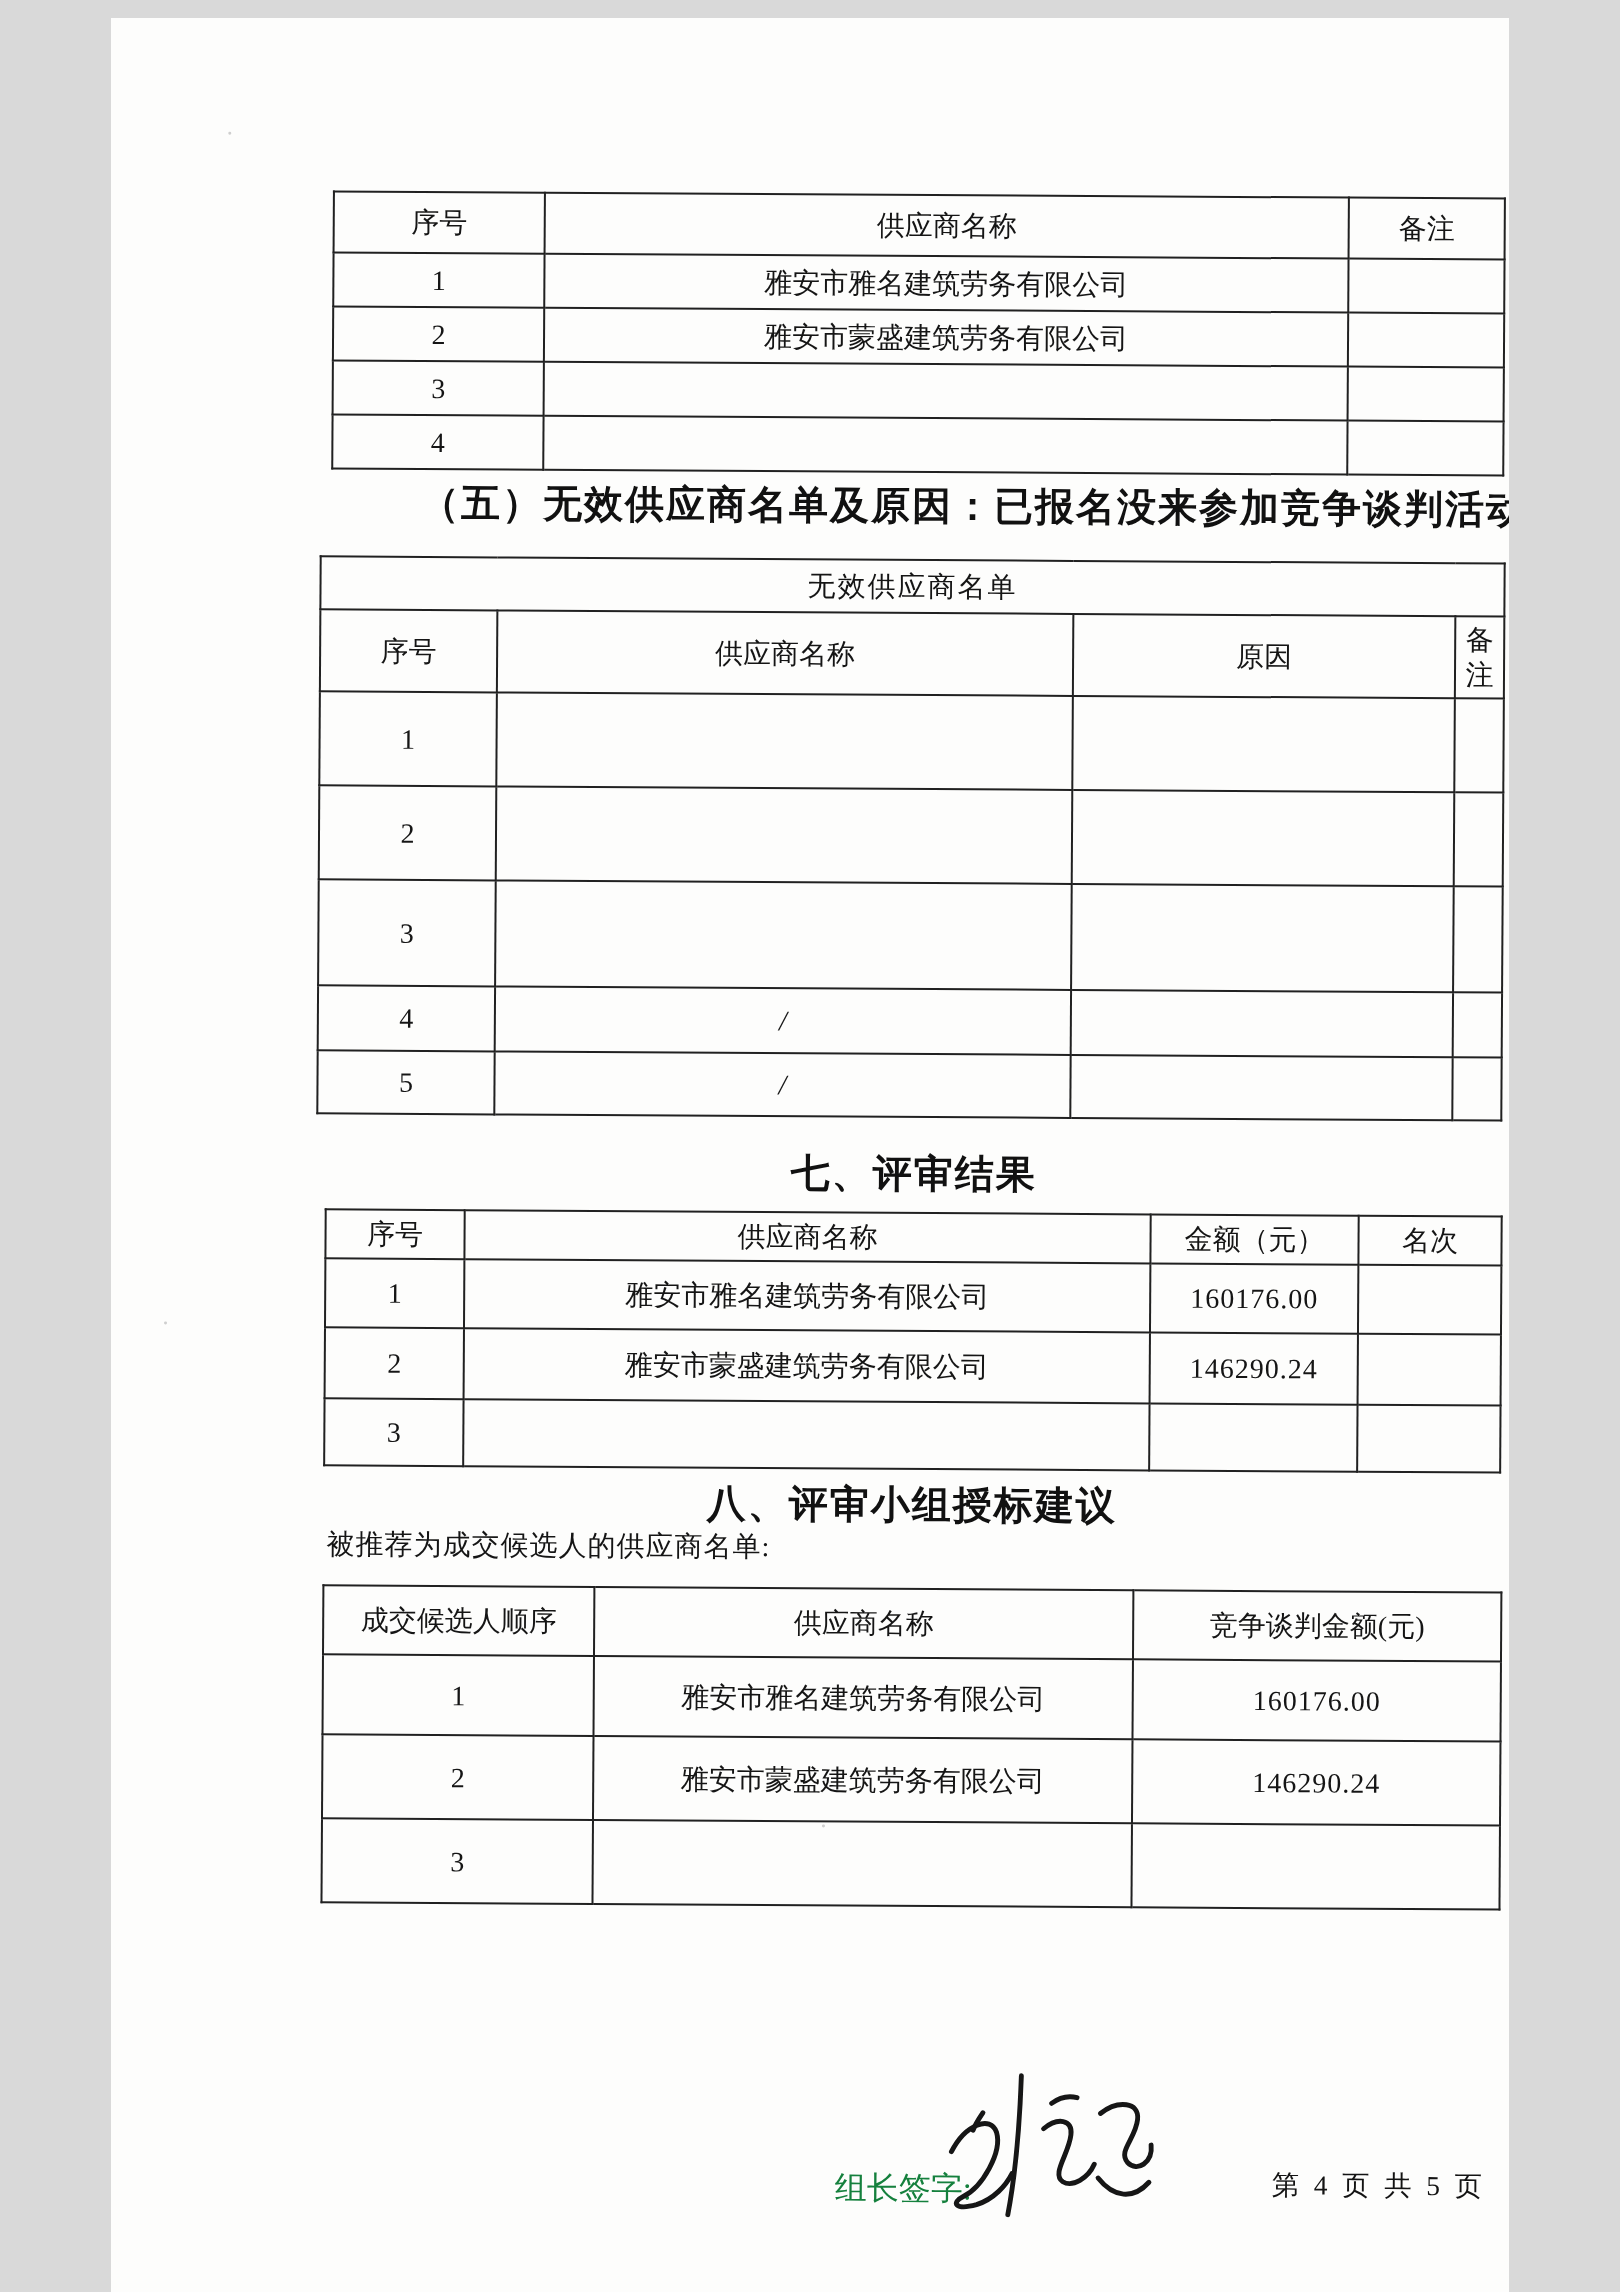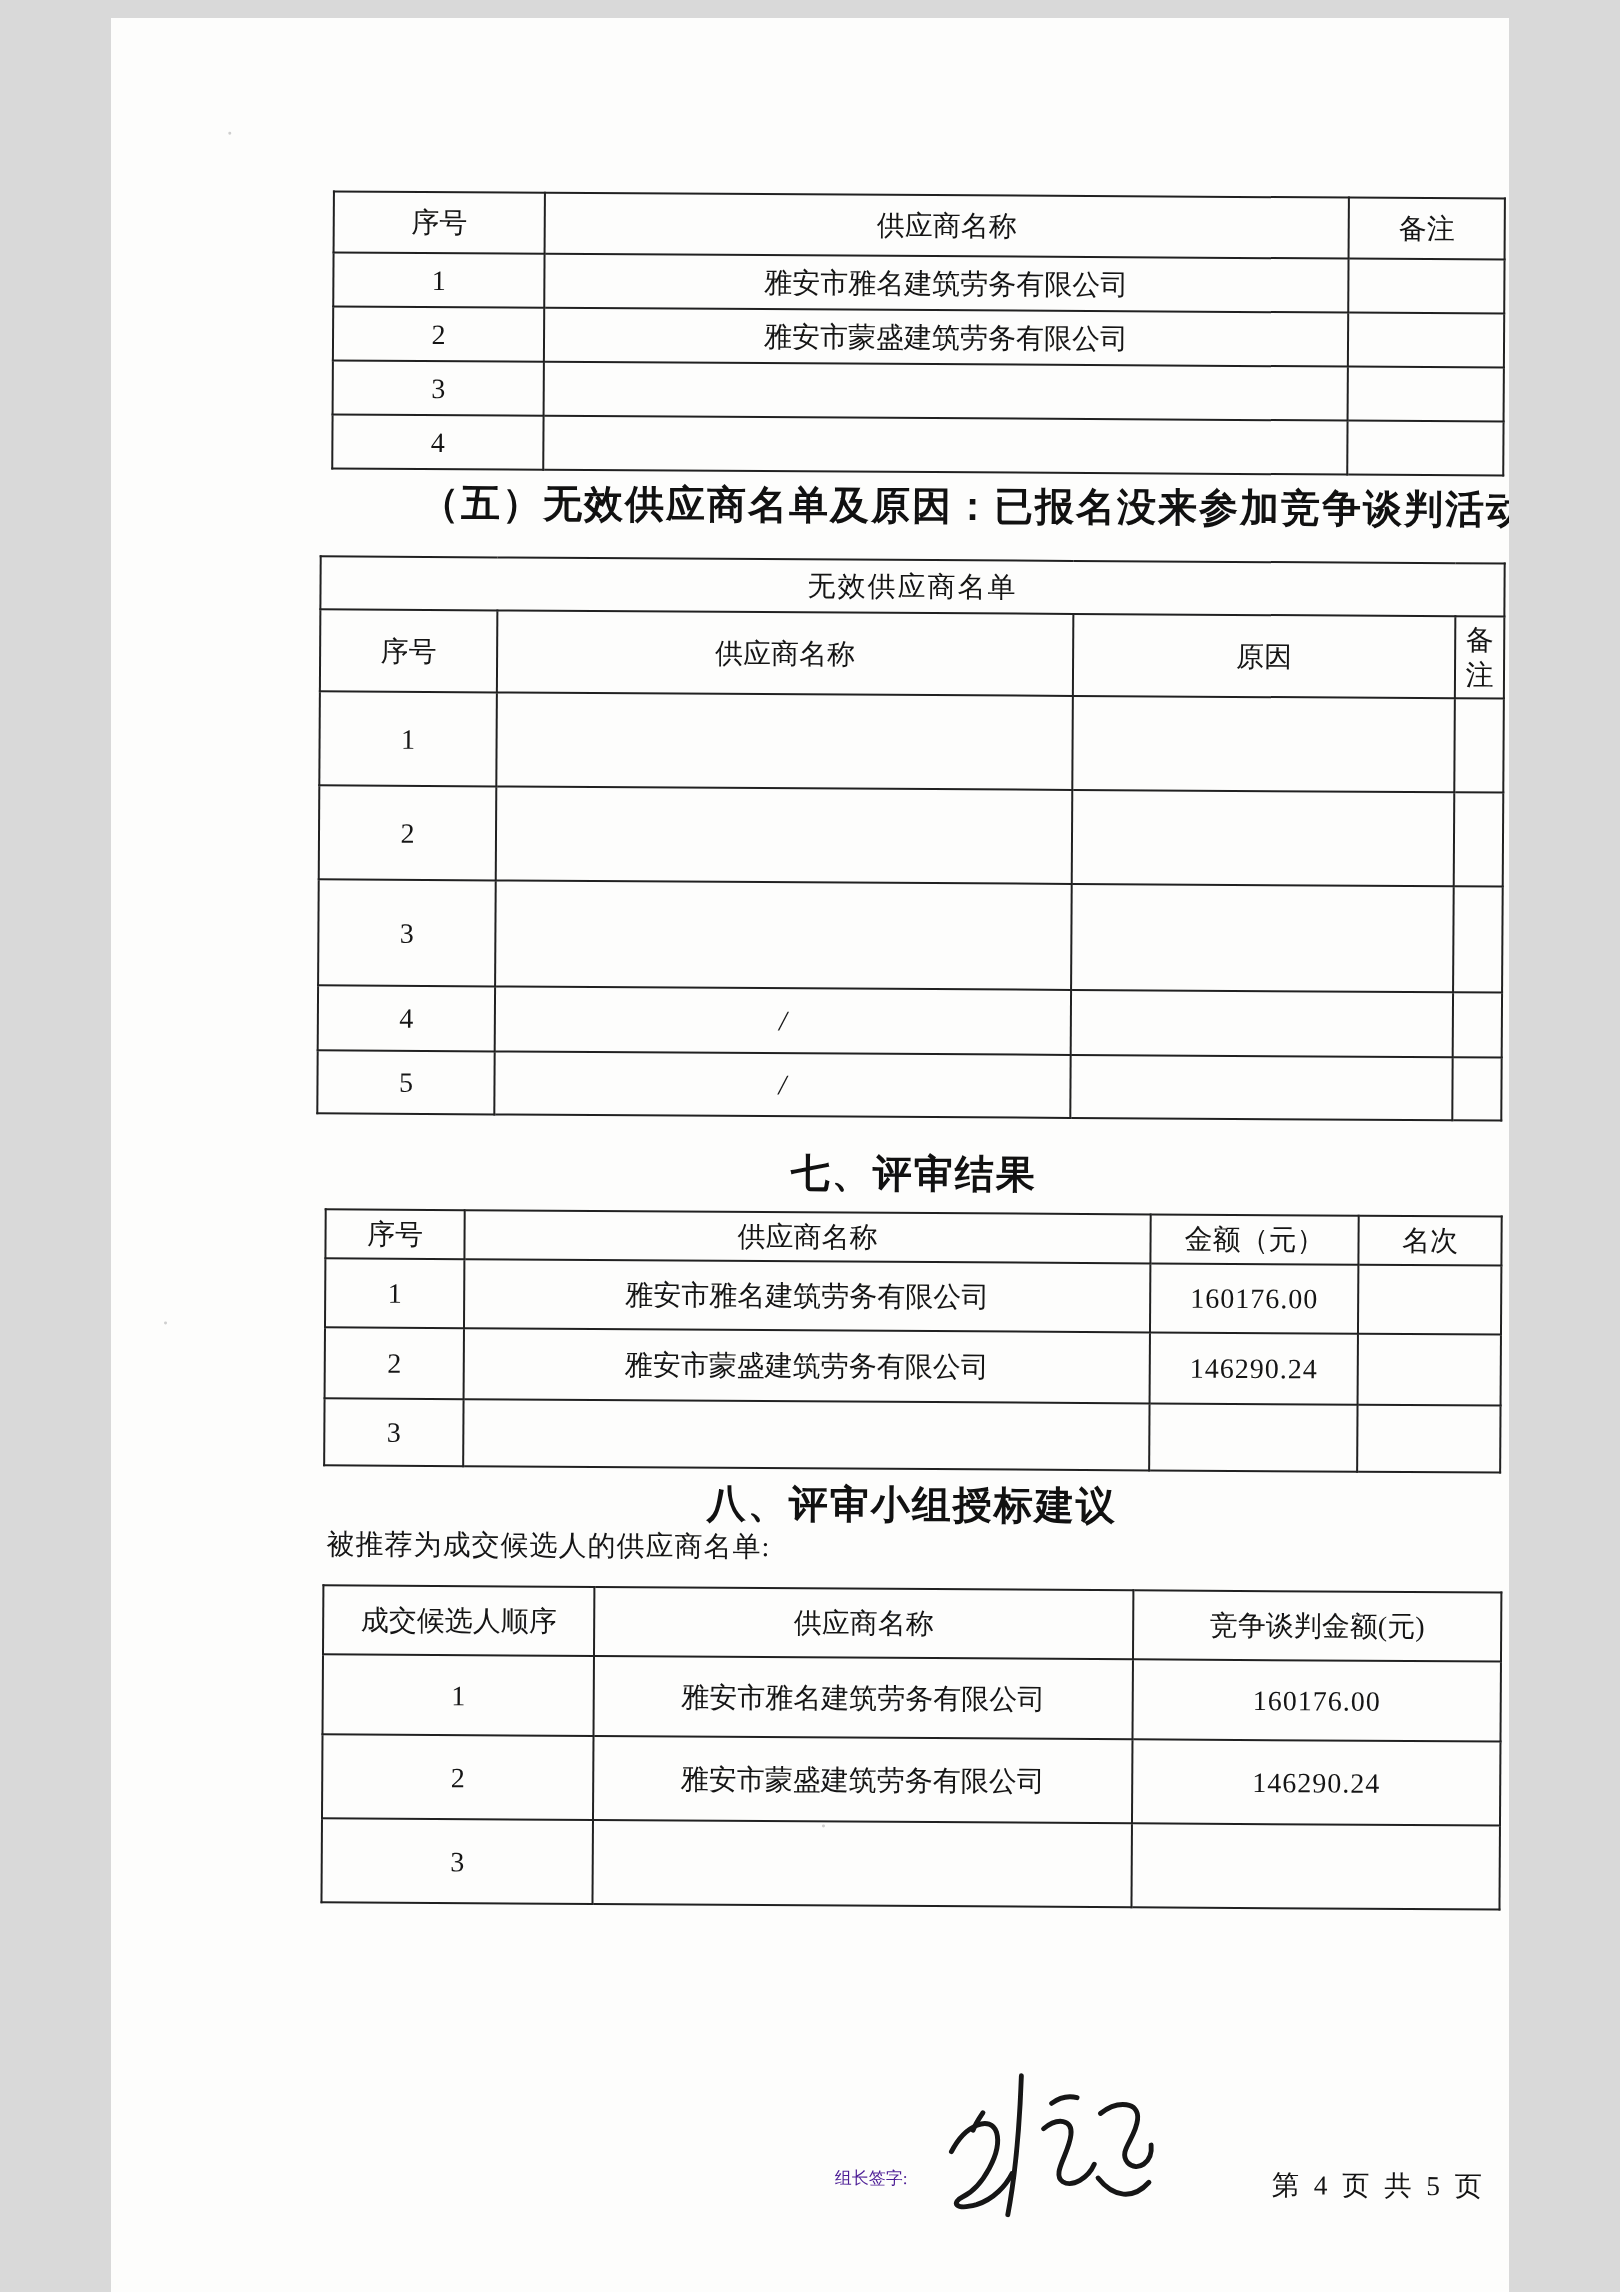--- a/index.html
+++ b/index.html
@@ -38,21 +38,21 @@
   }
   .sec5{left:312px;top:459px;}
   .sec7{left:0;width:1620px;text-align:center;top:1127px;}
   .sec8{left:0;width:1620px;text-align:center;top:1458px;}
   .intro{
     position:absolute;left:225px;top:1509px;
     font-size:28px;color:#151515;letter-spacing:1px;
     font-family:"Liberation Serif","DejaVu Serif",serif;
   }
 
-  .footer-label{position:absolute;left:737px;top:2147px;font-size:17px;color:#4c1d95;}
+  .footer-label{position:absolute;left:737px;top:2147px;font-size:32px;color:#15803d;}
   .page-info{position:absolute;left:1174px;top:2145px;font-size:27.4px;letter-spacing:3.9px;color:#131313;}
   .signature{position:absolute;left:828px;top:2047px;width:230px;height:167px;}
 
   .speck{position:absolute;border-radius:50%;background:#666;opacity:.3;}
 </style>
 </head>
 <body>
 
 <div class="page">
 <div class="content">

